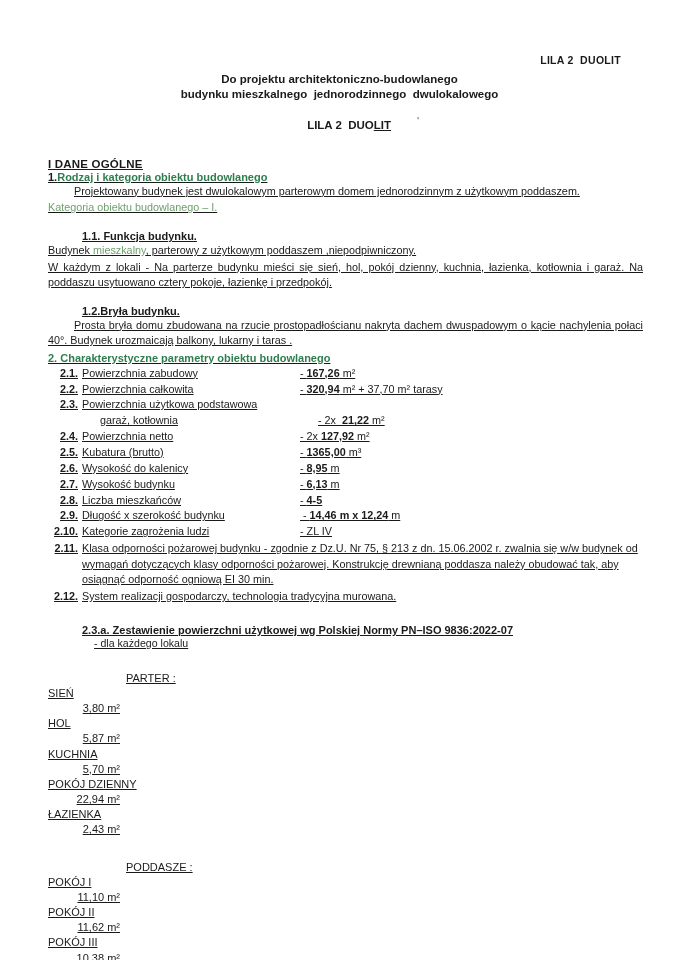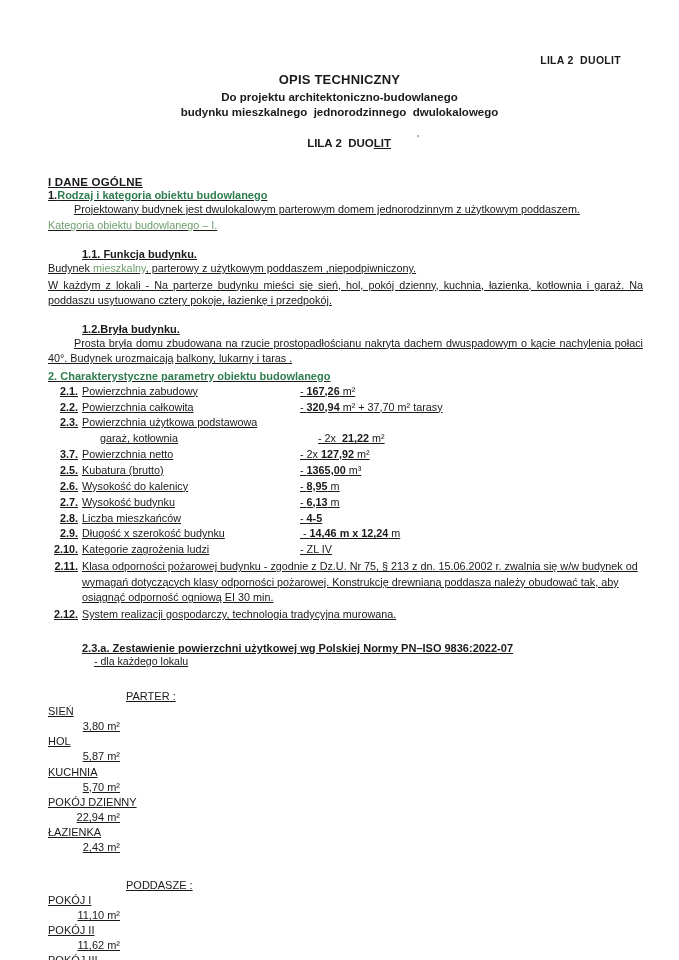--- a/index.html
+++ b/index.html
@@ -184,21 +184,20 @@
   }
 </style>
 </head>
 <body>
 
 <div class="page">
 
   <div class="corner-mark">LILA 2  DUOLIT</div>
 
   <div class="title-block">
-    <div class="title-main">OPIS TECHNICZNY</div>
     <div class="title-sub">Do projektu architektoniczno-budowlanego</div>
     <div class="title-sub">budynku mieszkalnego  jednorodzinnego  dwulokalowego</div>
     <div class="title-sub">
       <span class="title-code"><span>LILA 2  DUO</span><span class="u">LIT</span><span class="tick">'</span></span>
     </div>
   </div>
 
   <div class="content">
 
     <div class="h-sec">I  DANE OGÓLNE</div>
@@ -232,21 +231,21 @@
         <div class="prow">
           <div class="pnum">2.3.</div>
           <div class="plabel">Powierzchnia użytkowa podstawowa</div>
         </div>
         <div class="prow cont">
           <div class="pnum"></div>
           <div class="plabel sub">garaż, kotłownia</div>
           <div class="pval">- 2x  <b>21,22</b> m²</div>
         </div>
         <div class="prow">
-          <div class="pnum">3.7.</div>
+          <div class="pnum">2.4.</div>
           <div class="plabel">Powierzchnia netto</div>
           <div class="pval">- 2x <b>127,92</b> m²</div>
         </div>
         <div class="prow">
           <div class="pnum">2.5.</div>
           <div class="plabel">Kubatura  (brutto)</div>
           <div class="pval">- <b>1365,00</b> m³</div>
         </div>
         <div class="prow">
           <div class="pnum">2.6.</div>

